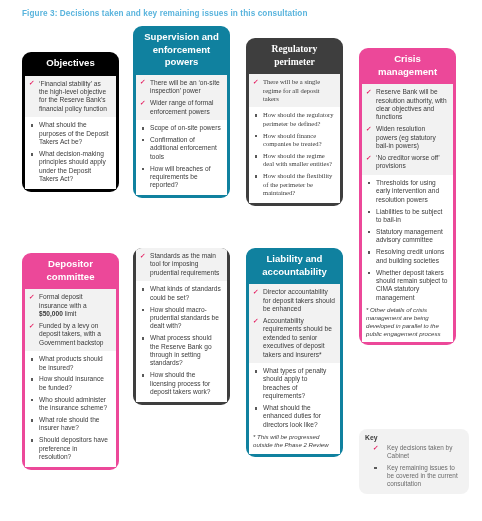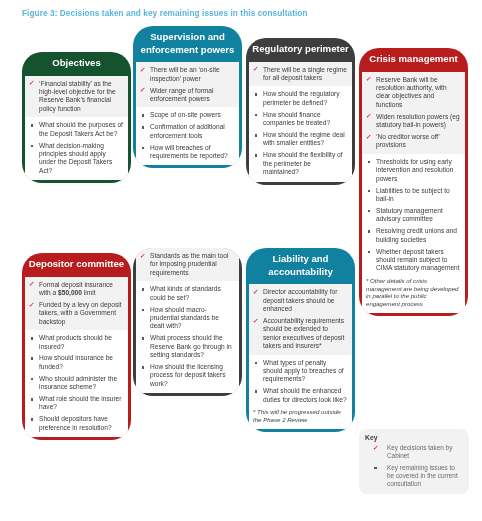--- a/index.html
+++ b/index.html
@@ -30,22 +30,22 @@
     width:110px;
   }
   .col-1{left:22px;}
   .col-2{left:133px;}
   .col-3{left:246px;}
   .col-4{left:359px;}
 
   
   .card{
     position:absolute;
-    width:109px;
-    border-radius:20px;
+    width:97px;
+    border-radius:9px;
     box-sizing:border-box;
     overflow:hidden;
   }
   .card-head{
     text-align:center;
     font-weight:bold;
     color:#ffffff;
     font-size:9.6px;
     line-height:12.6px;
     padding:5px 6px 6px 6px;
@@ -100,22 +100,22 @@
   .note{
     font-size:6.1px;
     line-height:7.8px;
     font-style:italic;
     color:#3b3b3b;
     margin-top:4px;
   }
   b.strong{font-weight:bold;}
 
   
-  .theme-grey   { background:#14532d; }
-  .theme-pink   { background:#b91c1c; }
+  .theme-grey   { background:#000000; }
+  .theme-pink   { background:#ec4899; }
   .theme-teal   { background:#10819f; }
   .theme-dark   { background:#3e3e3e; }
 
   
   .keybox{
     position:absolute;
     left:359px;
     width:110px;
     background:#f2f2f2;
     border-radius:8px;
@@ -230,21 +230,21 @@
             <li>What process should the Reserve Bank go through in setting standards?</li>
             <li>How should the licensing process for deposit takers work?</li>
           </ul>
         </div>
       </div>
     </div>
   </div>
 
   <div class="col col-3">
 
-    <div class="card theme-dark" style="top:12px;">
+    <div class="card theme-dark" style="top:12px;font-family:Liberation Serif, serif;">
       <div class="card-head">Regulatory perimeter</div>
       <div class="card-body">
         <div class="decisions">
           <ul class="pts tick">
             <li>There will be a single regime for all deposit takers</li>
           </ul>
         </div>
         <div class="issues">
           <ul class="pts sq">
             <li>How should the regulatory perimeter be defined?</li>

